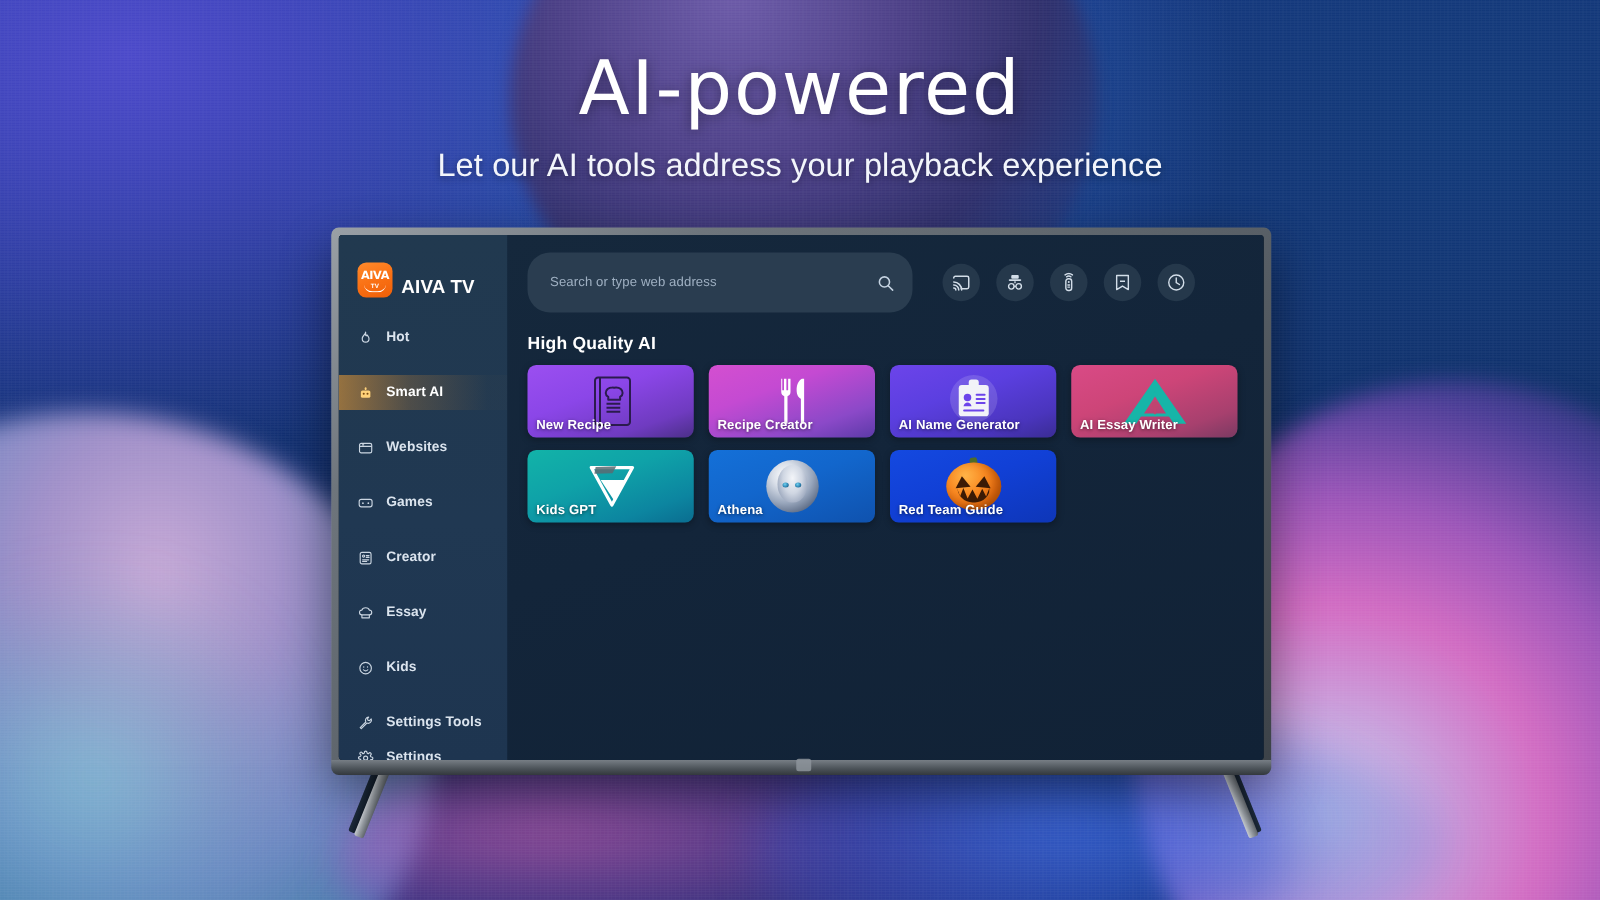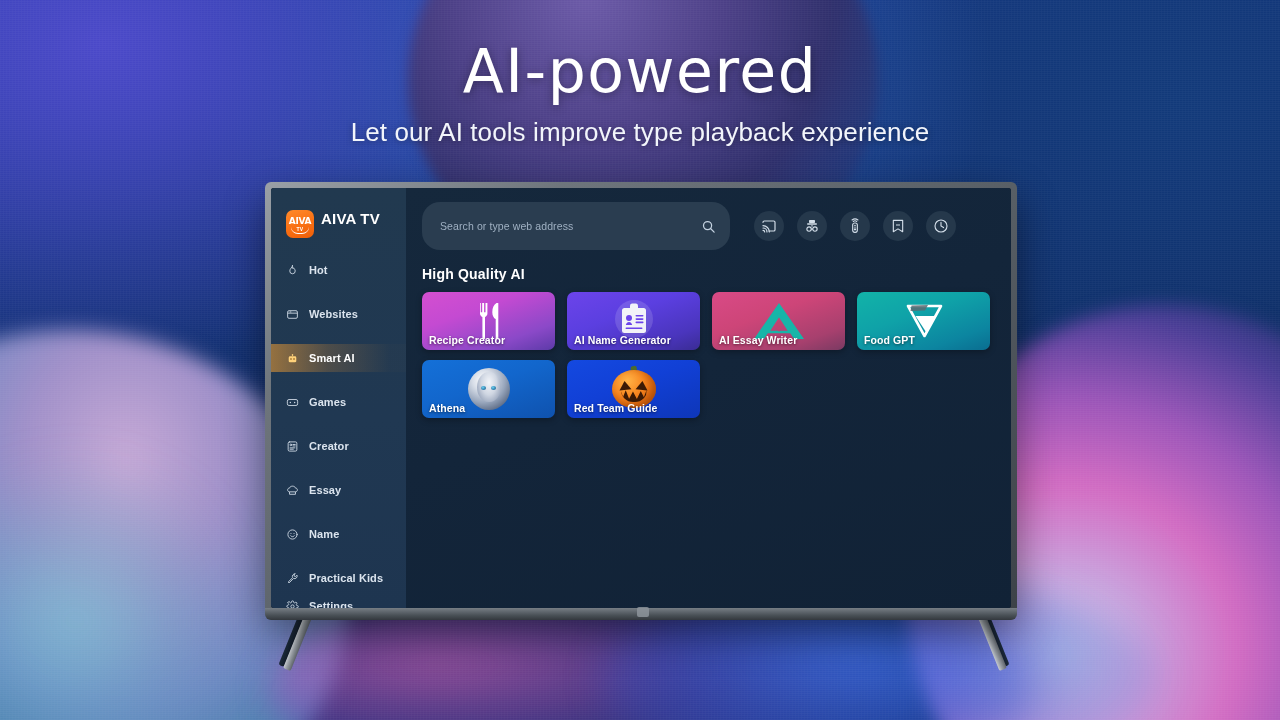--- a/index.html
+++ b/index.html
@@ -166,21 +166,21 @@
     width: 135px;
     flex: 0 0 135px;
     background: linear-gradient(180deg, #21394f 0%, #203852 55%, #1e3550 100%);
     display: flex;
     flex-direction: column;
     padding-top: 14px;
     position: relative;
   }
   .brand {
     display: flex;
-    align-items: flex-start;
+    align-items: flex-end;
     gap: 7px;
     padding: 8px 0 0 15px;
     margin-bottom: 18px;
   }
   .brand-logo {
     width: 28px; height: 28px;
     border-radius: 7px;
     background: linear-gradient(160deg, #ff8a2b 0%, #f96f13 55%, #ef5f08 100%);
     position: relative;
     flex: 0 0 28px;
@@ -402,21 +402,21 @@
   <div class="orb orb-top"></div>
   <div class="orb orb-left"></div>
   <div class="orb orb-left-glow"></div>
   <div class="orb orb-right"></div>
   <div class="orb orb-floor"></div>
   <div class="orb orb-floor2"></div>
   <div class="noise"></div>
 
   <div class="headline-wrap">
     <div class="headline">AI-powered</div>
-    <div class="subhead">Let our AI tools improve type playback experience</div>
+    <div class="subhead">Let our AI tools address your playback experience</div>
   </div>
 
   <div class="leg leg-l2"></div>
   <div class="leg leg-l"></div>
   <div class="leg leg-r2"></div>
   <div class="leg leg-r"></div>
 
   <div class="tv">
     <div class="tv-inner">
 
@@ -435,46 +435,46 @@
 
           <div class="nav-item">
             <span class="ico">
               <svg viewBox="0 0 24 24" fill="none" stroke="currentColor" stroke-width="1.7" stroke-linecap="round" stroke-linejoin="round">
                   <path d="M12 3c0 4-5 5-5 10a5 5 0 0 0 10 0c0-3-2-4-3-6 0 2-2 2-2 0 0-2 0-3 0-4z"></path>
                 </svg>
             </span>
             <span class="nav-label">Hot</span>
           </div>
 
-          <div class="nav-item">
-            <span class="ico">
-              <svg viewBox="0 0 24 24" fill="none" stroke="currentColor" stroke-width="1.7" stroke-linejoin="round">
-                  <rect x="3" y="5" width="18" height="14" rx="2.5"></rect>
-                  <path d="M3 9.5h18"></path>
-                  <path d="M6.8 7.3h3"></path>
-                </svg>
-            </span>
-            <span class="nav-label">Websites</span>
-          </div>
-
           <div class="nav-item active">
             <span class="ico">
               <svg viewBox="0 0 24 24" fill="currentColor">
                   <rect x="5" y="8" width="14" height="11" rx="2.5"></rect>
                   <rect x="10.7" y="3.5" width="2.6" height="4" rx="1.3"></rect>
                   <circle cx="9.2" cy="13" r="1.5" fill="#7a4a10"></circle>
                   <circle cx="14.8" cy="13" r="1.5" fill="#7a4a10"></circle>
                 </svg>
             </span>
             <span class="nav-label">Smart AI</span>
           </div>
 
           <div class="nav-item">
             <span class="ico">
               <svg viewBox="0 0 24 24" fill="none" stroke="currentColor" stroke-width="1.7" stroke-linejoin="round">
+                  <rect x="3" y="5" width="18" height="14" rx="2.5"></rect>
+                  <path d="M3 9.5h18"></path>
+                  <path d="M6.8 7.3h3"></path>
+                </svg>
+            </span>
+            <span class="nav-label">Websites</span>
+          </div>
+
+          <div class="nav-item">
+            <span class="ico">
+              <svg viewBox="0 0 24 24" fill="none" stroke="currentColor" stroke-width="1.7" stroke-linejoin="round">
                   <rect x="2.5" y="6.5" width="19" height="11" rx="3"></rect>
                   <circle cx="8" cy="12" r="1.3" fill="currentColor" stroke="none"></circle>
                   <circle cx="16" cy="12" r="1.3" fill="currentColor" stroke="none"></circle>
                 </svg>
             </span>
             <span class="nav-label">Games</span>
           </div>
 
           <div class="nav-item">
             <span class="ico">
@@ -499,30 +499,30 @@
 
           <div class="nav-item">
             <span class="ico">
               <svg viewBox="0 0 24 24" fill="none" stroke="currentColor" stroke-width="1.7" stroke-linecap="round">
                   <circle cx="12" cy="12" r="8.5"></circle>
                   <circle cx="9.2" cy="10.3" r="1" fill="currentColor" stroke="none"></circle>
                   <circle cx="14.8" cy="10.3" r="1" fill="currentColor" stroke="none"></circle>
                   <path d="M8.8 14.4c.9 1.1 1.9 1.6 3.2 1.6s2.3-.5 3.2-1.6"></path>
                 </svg>
             </span>
-            <span class="nav-label">Name</span>
+            <span class="nav-label">Kids</span>
           </div>
 
           <div class="nav-item">
             <span class="ico">
               <svg viewBox="0 0 24 24" fill="none" stroke="currentColor" stroke-width="1.7" stroke-linecap="round" stroke-linejoin="round">
                   <path d="M16.5 3.2a4.8 4.8 0 0 0-4.2 7.1L4 18.6 5.6 20.2l8.3-8.3a4.8 4.8 0 0 0 6.4-6.1l-2.6 2.6-2.3-.6-.6-2.3z"></path>
                 </svg>
             </span>
-            <span class="nav-label">Practical Kids</span>
+            <span class="nav-label">Settings Tools</span>
           </div>
 
         </div>
 
         <div class="nav-spacer"></div>
 
         <div class="nav nav-bottom">
           <div class="nav-item">
             <span class="ico">
               <svg viewBox="0 0 24 24" fill="none" stroke="currentColor" stroke-width="1.7" stroke-linejoin="round">
@@ -598,20 +598,31 @@
                   </svg>
               </span>
             </div>
           </div>
         </div>
 
         <div class="section-title">High Quality AI</div>
 
         <div class="tiles">
 
+          <div class="tile bg-new-recipe">
+            <div class="tile-art">
+              <svg width="40" height="44" viewBox="0 0 40 44" fill="none" stroke="#2b1b4e" stroke-width="1.6" stroke-linejoin="round">
+                <rect x="7" y="3" width="28" height="38" rx="2.5"></rect>
+                <path d="M11 3v38"></path>
+                <path d="M20.8 11c-3 0-5.2 1.9-5.2 4.3 0 1.3.8 2.5 2 3.2v2.2h9.5v-2.2c1.2-.7 2-1.9 2-3.2 0-2.4-2.2-4.3-5.2-4.3a5.4 5.4 0 0 0-1.5.2 5.4 5.4 0 0 0-1.6-.2z"></path>
+                <path d="M16.2 24h11M16.2 27.2h11M16.2 30.4h11"></path>
+              </svg>
+            </div>
+            <div class="tile-label">New Recipe</div>
+          </div>
 
           <div class="tile bg-recipe-creator">
             <div class="tile-art">
               <svg width="40" height="44" viewBox="0 0 40 44" fill="#ffffff">
                 <path d="M11 4v10.5c0 1.6 1 2.9 2.4 3.4V40h2.6V17.9c1.4-.5 2.4-1.8 2.4-3.4V4h-1.9v9.2h-1.4V4h-1.9v9.2h-1.4V4z"></path>
                 <path d="M27.5 4c-2.6 1.4-4.2 4.7-4.2 9.2 0 3.4 1.4 6 3.4 6.8V40h2.6V4z"></path>
               </svg>
             </div>
             <div class="tile-label">Recipe Creator</div>
           </div>
@@ -646,21 +657,21 @@
           </div>
 
           <div class="tile bg-free-gpt">
             <div class="tile-art">
               <svg width="52" height="46" viewBox="0 0 52 46" fill="none">
                 <path d="M10 8h33L26.5 38z" fill="none" stroke="#ffffff" stroke-width="2.6" stroke-linejoin="round"></path>
                 <path d="M13.5 7.5 30 7 27 12.5 12.5 13z" fill="#5b6b72" opacity=".85"></path>
                 <path d="M17.5 18h21L28 34z" fill="#ffffff"></path>
               </svg>
             </div>
-            <div class="tile-label">Food GPT</div>
+            <div class="tile-label">Kids GPT</div>
           </div>
 
           <div class="tile bg-athena">
             <div class="tile-art">
               <div class="globe">
                 <div class="face"></div>
                 <div class="eye l"></div>
                 <div class="eye r"></div>
               </div>
             </div>

